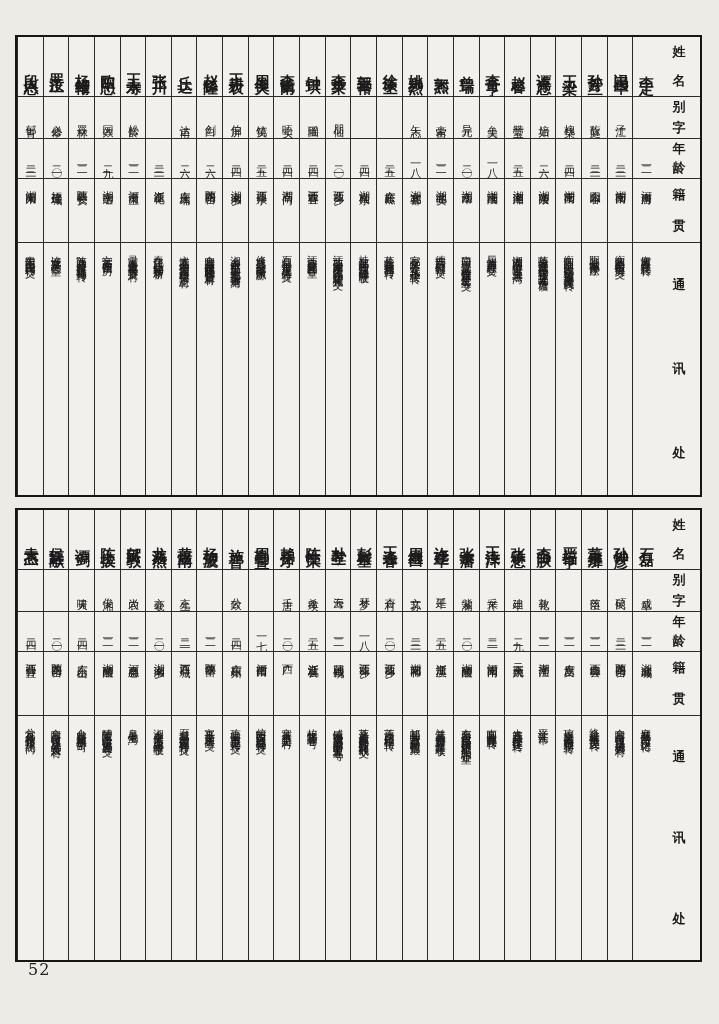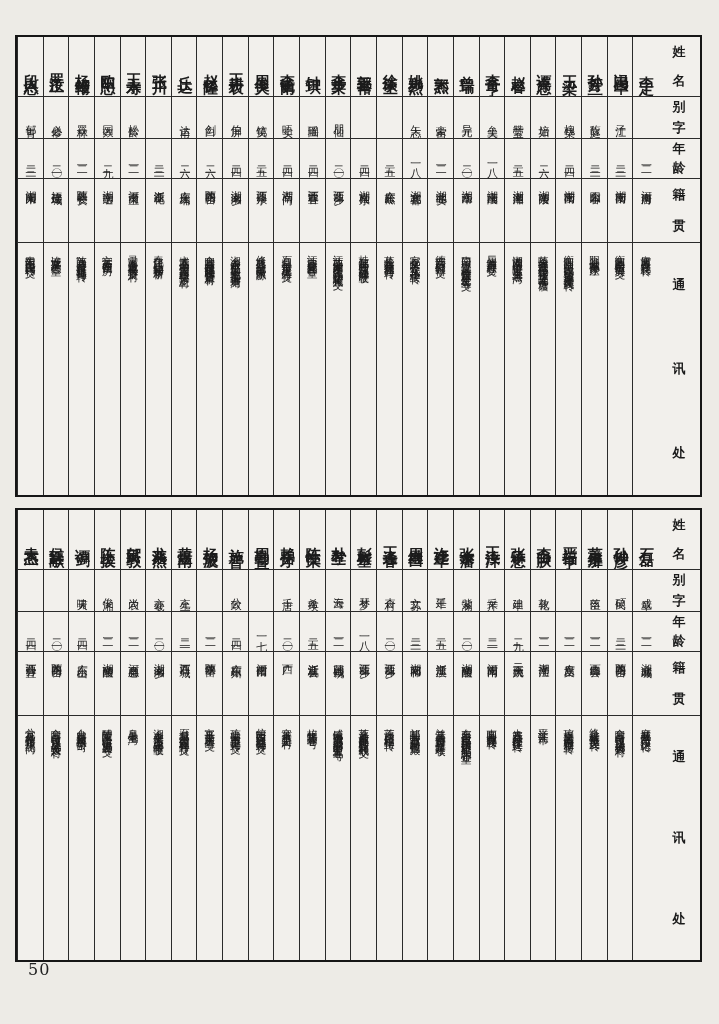--- a/index.html
+++ b/index.html
@@ -992,13 +992,13 @@
           <span class="vtext">江西分宜</span>
         </div>
     <div class="cell c-addr addr">
           <span class="vtext">分宜县华农馆转交小北门</span>
         </div>
   </div>
     </div>
 
 </div>
 
-<div class="page-number">50</div>
+<div class="page-number">52</div>
 
 </body></html>

